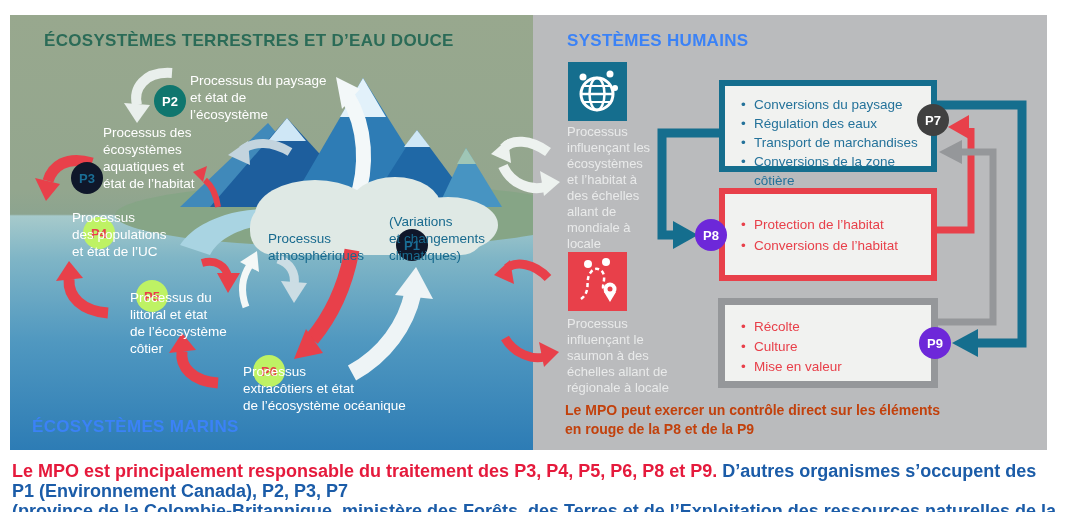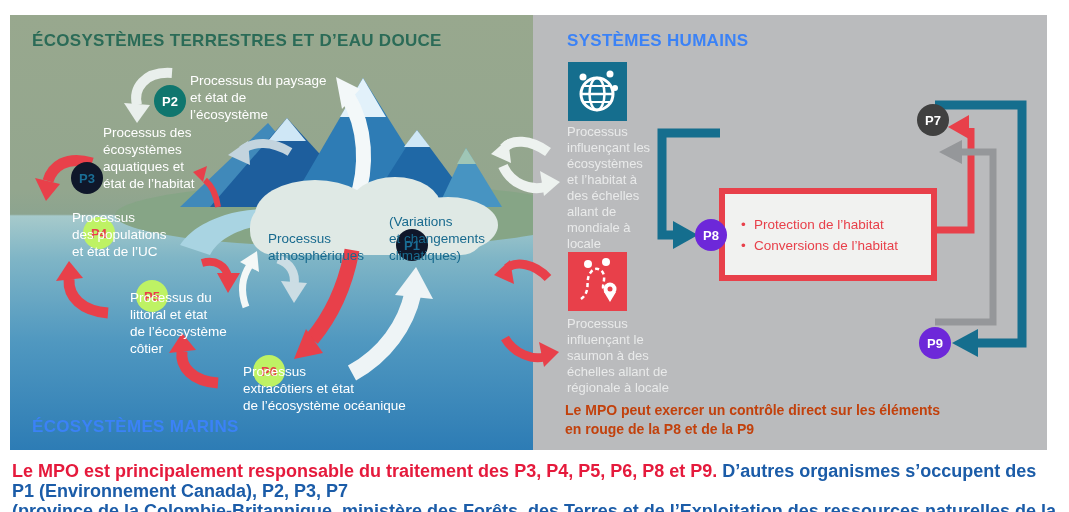--- a/index.html
+++ b/index.html
@@ -170,21 +170,21 @@
       <path d="M 935,230 L 971,230 L 971,128" stroke="#e8404a" stroke-width="7" fill="none"></path>
       <polygon points="948,127 969,115 969,139" fill="#e8404a"></polygon>
     </g>
 
     <g>
       <path d="M 935,322 L 993,322 L 993,152 L 960,152" stroke="#95979a" stroke-width="7" fill="none"></path>
       <polygon points="939,152 962,140 962,164" fill="#95979a"></polygon>
     </g>
   </svg>
 
-  <div class="hd hd-green" style="left:32px;top:31px;">ÉCOSYSTÈMES TERRESTRES ET D’EAU DOUCE</div>
+  <div class="hd hd-green" style="left:44px;top:31px;">ÉCOSYSTÈMES TERRESTRES ET D’EAU DOUCE</div>
   <div class="hd hd-white" style="left:32px;top:417px;">ÉCOSYSTÈMES MARINS</div>
   <div class="hd hd-white" style="left:567px;top:31px;">SYSTÈMES HUMAINS</div>
 
   <div class="lbl" style="left:190px;top:72px;">Processus du paysage
 et état de
 l’écosystème</div>
   <div class="lbl" style="left:103px;top:124px;">Processus des
 écosystèmes
 aquatiques et
 état de l’habitat</div>
@@ -245,26 +245,41 @@
 des échelles
 allant de
 mondiale à
 locale</div>
   <div class="cap" style="left:567px;top:316px;">Processus
 influençant le
 saumon à des
 échelles allant de
 régionale à locale</div>
 
+  <div class="pbox box-teal">
+    <ul>
+      <li>Conversions du paysage</li>
+      <li>Régulation des eaux</li>
+      <li>Transport de marchandises</li>
+      <li>Conversions de la zone côtière</li>
+    </ul>
+  </div>
   <div class="pbox box-red">
     <ul>
       <li>Protection de l’habitat</li>
       <li>Conversions de l’habitat</li>
     </ul>
   </div>
+  <div class="pbox box-gray">
+    <ul>
+      <li>Récolte</li>
+      <li>Culture</li>
+      <li>Mise en valeur</li>
+    </ul>
+  </div>
 
   <div class="note">Le MPO peut exercer un contrôle direct sur les éléments
 en rouge de la P8 et de la P9</div>
 
   <div class="footer">
     <span class="fr">Le MPO est principalement responsable du traitement des P3, P4, P5, P6, P8 et P9. </span><span class="fb">D’autres organismes s’occupent des P1 (Environnement Canada), P2, P3, P7
 (province de la Colombie-Britannique, ministère des Forêts, des Terres et de l’Exploitation des ressources naturelles de la Colombie-Britannique)</span>
   </div>
 
 </div>

